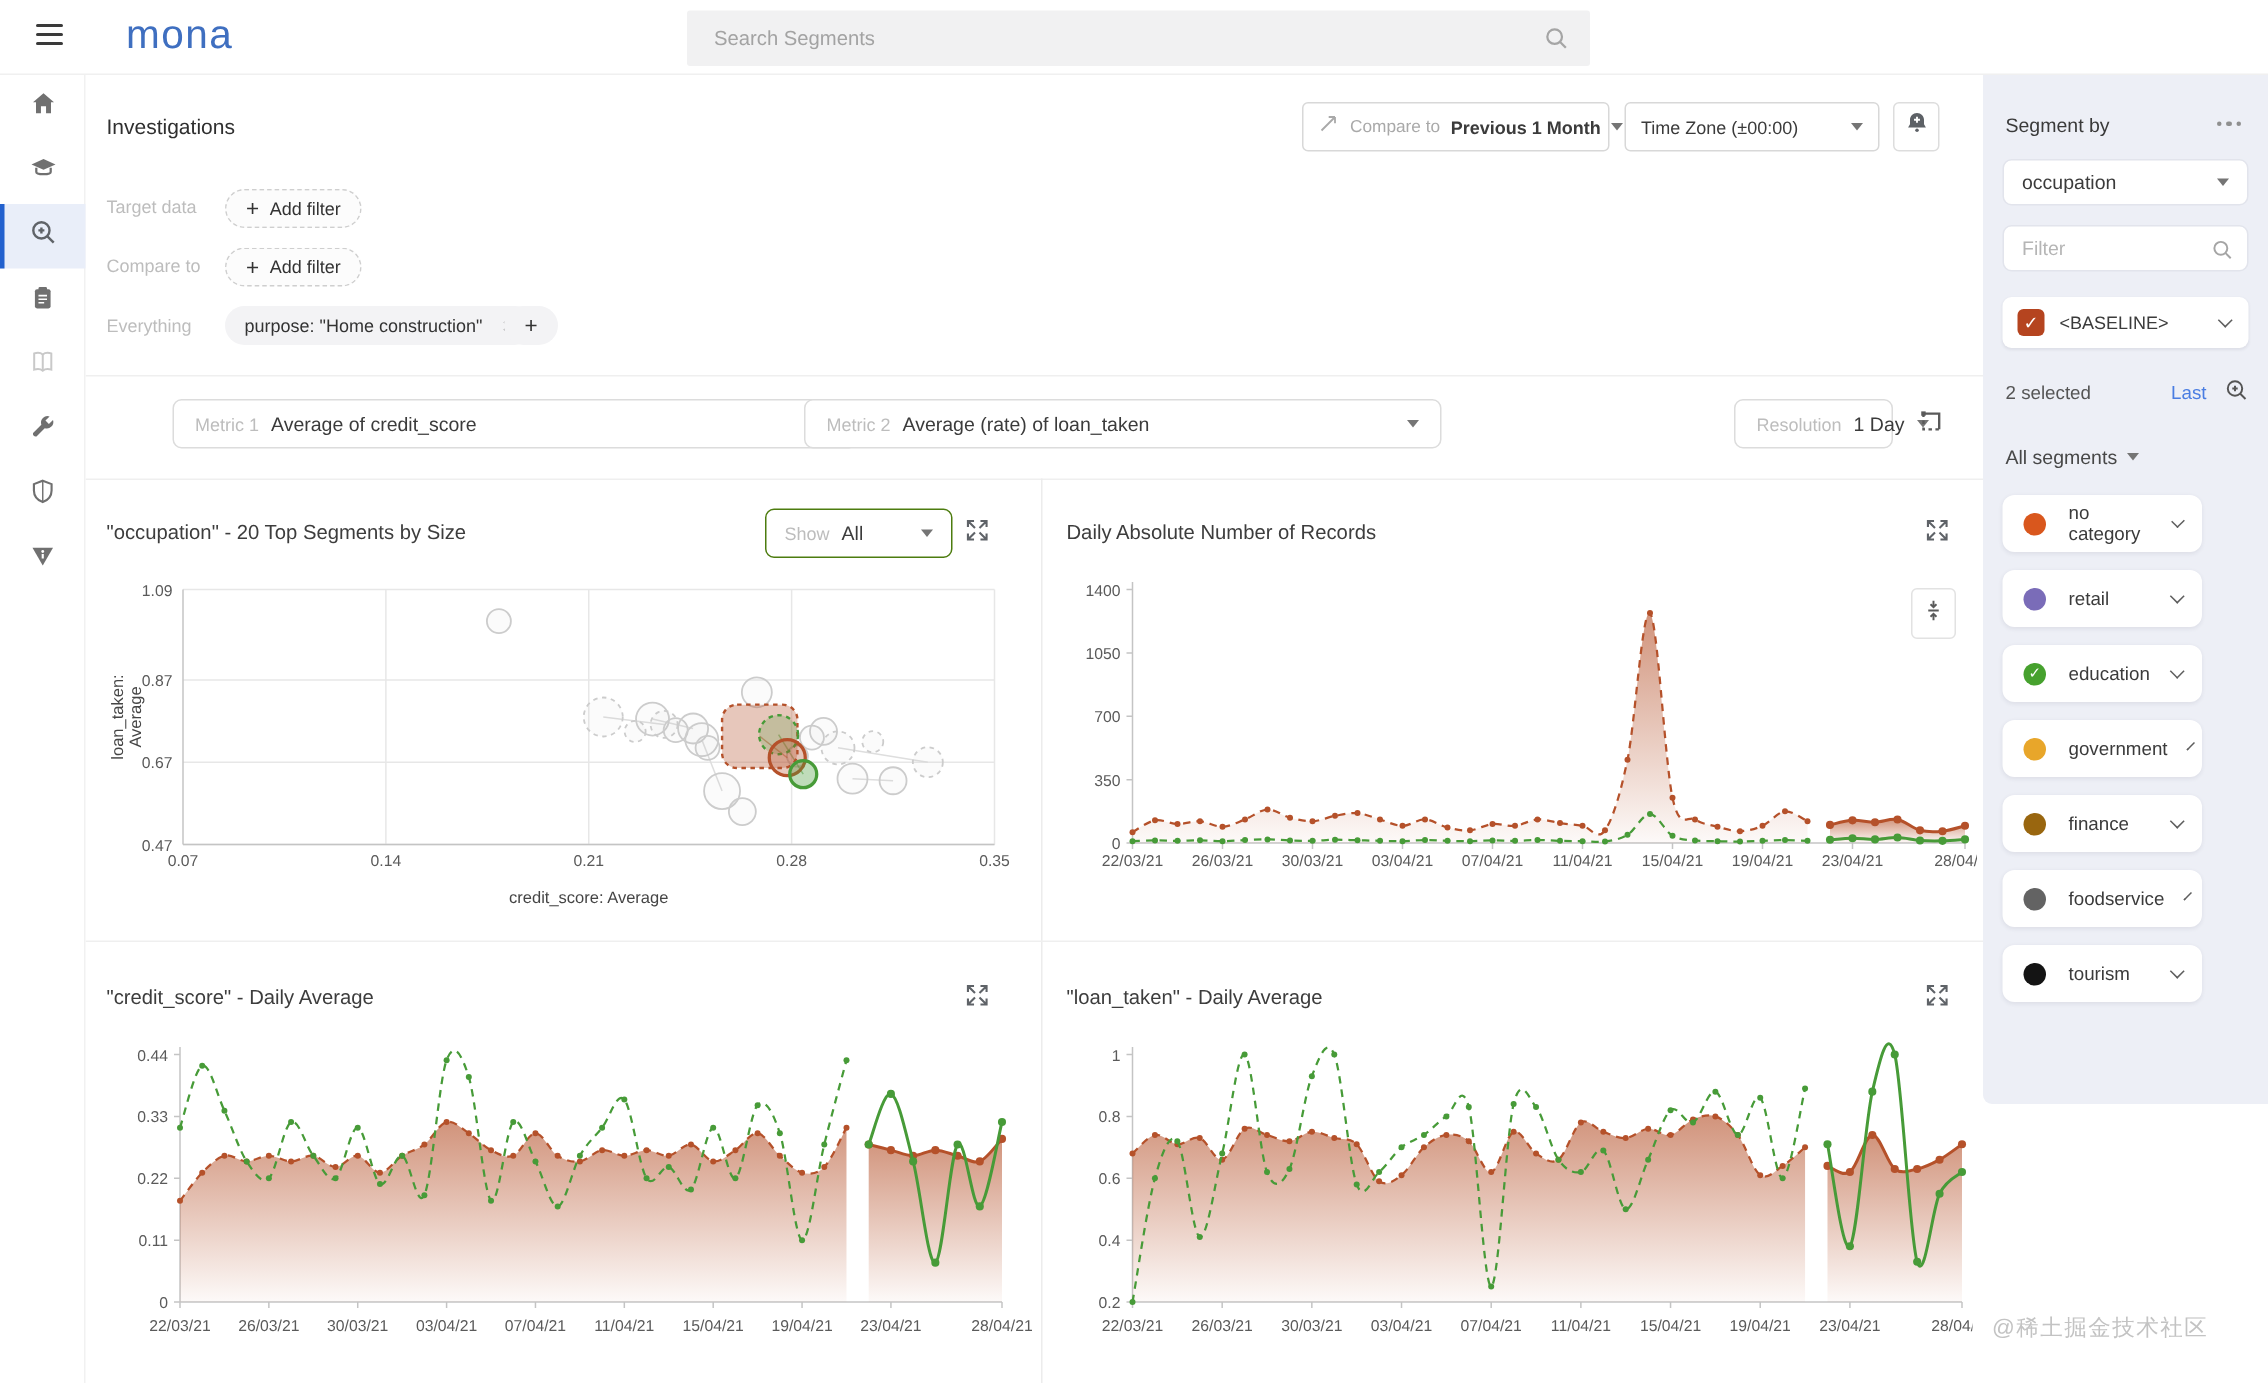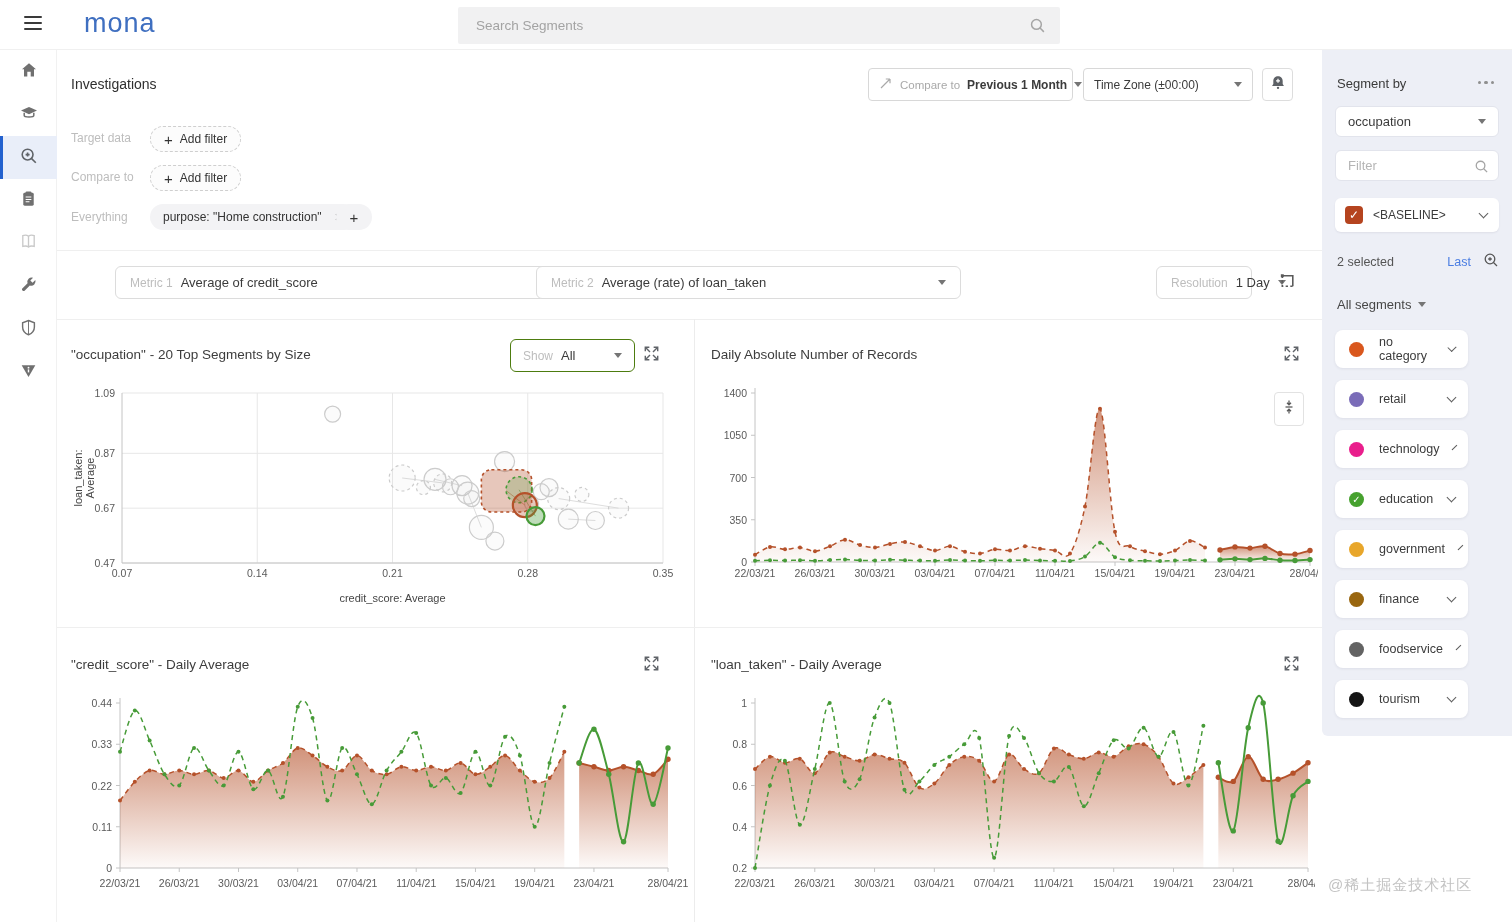--- a/index.html
+++ b/index.html
@@ -200,21 +200,21 @@
   <div class="metric-box" style="left:71px;width:457px;margin-left:44px;">
     <span class="metric-label">Metric 1</span>
     <span class="metric-value">Average of credit_score</span>
     <span class="tri"></span>
   </div>
   <div class="metric-box" style="left:536px;width:425px;">
     <span class="metric-label">Metric 2</span>
     <span class="metric-value">Average (rate) of loan_taken</span>
     <span class="tri"></span>
   </div>
-  <div class="metric-box" style="left:1156px;width:96px;">
+  <div class="metric-box" style="left:1156px;width:106px;">
     <span class="metric-label">Resolution</span>
     <span class="metric-value">1 Day</span>
     <span class="tri"></span>
   </div>
   <button class="icon-btn" style="left:1276px;top:271px;">
     <span><svg viewBox="0 0 20 20" width="21" height="21" fill="none" stroke="#5a5a5a" stroke-width="1.5">
           <path d="M6 4.5 H16 V14.5"></path>
           <path d="M6 4.5 V14.5 H16" stroke-dasharray="2.2 2.2"></path>
           <rect x="4.6" y="3.1" width="2.8" height="2.8" fill="#5a5a5a" stroke="none"></rect>
         </svg></span>
@@ -737,25 +737,20 @@
           <span class="seg-dot" style="background: rgb(217, 87, 29);"></span>
           <span class="seg-label">no category</span>
           <span class="chev"></span>
         </div>
         <div class="seg-card">
           <span class="seg-dot" style="background: rgb(122, 108, 184);"></span>
           <span class="seg-label">retail</span>
           <span class="chev"></span>
         </div>
         <div class="seg-card">
-          <span class="seg-dot" style="background: rgb(233, 30, 140);"></span>
-          <span class="seg-label">technology</span>
-          <span class="chev"></span>
-        </div>
-        <div class="seg-card">
           <span class="seg-dot" style="background: rgb(70, 161, 46);">✓</span>
           <span class="seg-label">education</span>
           <span class="chev"></span>
         </div>
         <div class="seg-card">
           <span class="seg-dot" style="background: rgb(232, 166, 42);"></span>
           <span class="seg-label">government</span>
           <span class="chev"></span>
         </div>
         <div class="seg-card">

